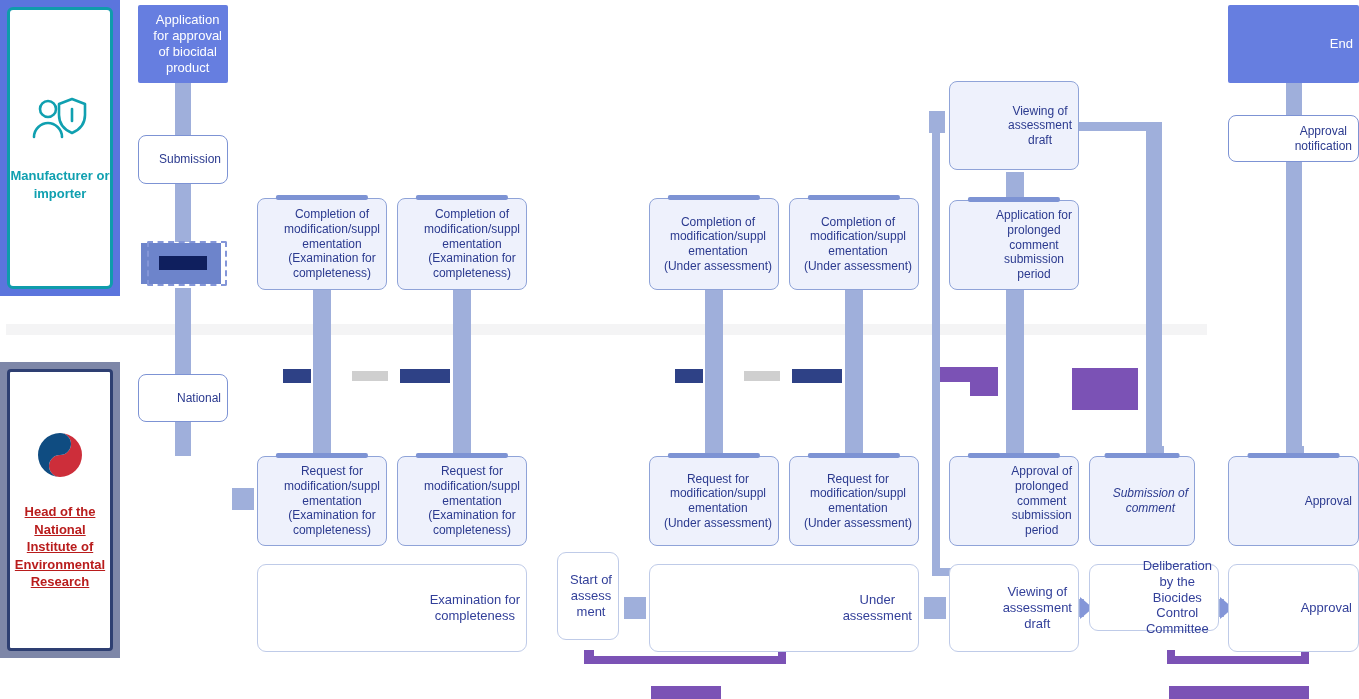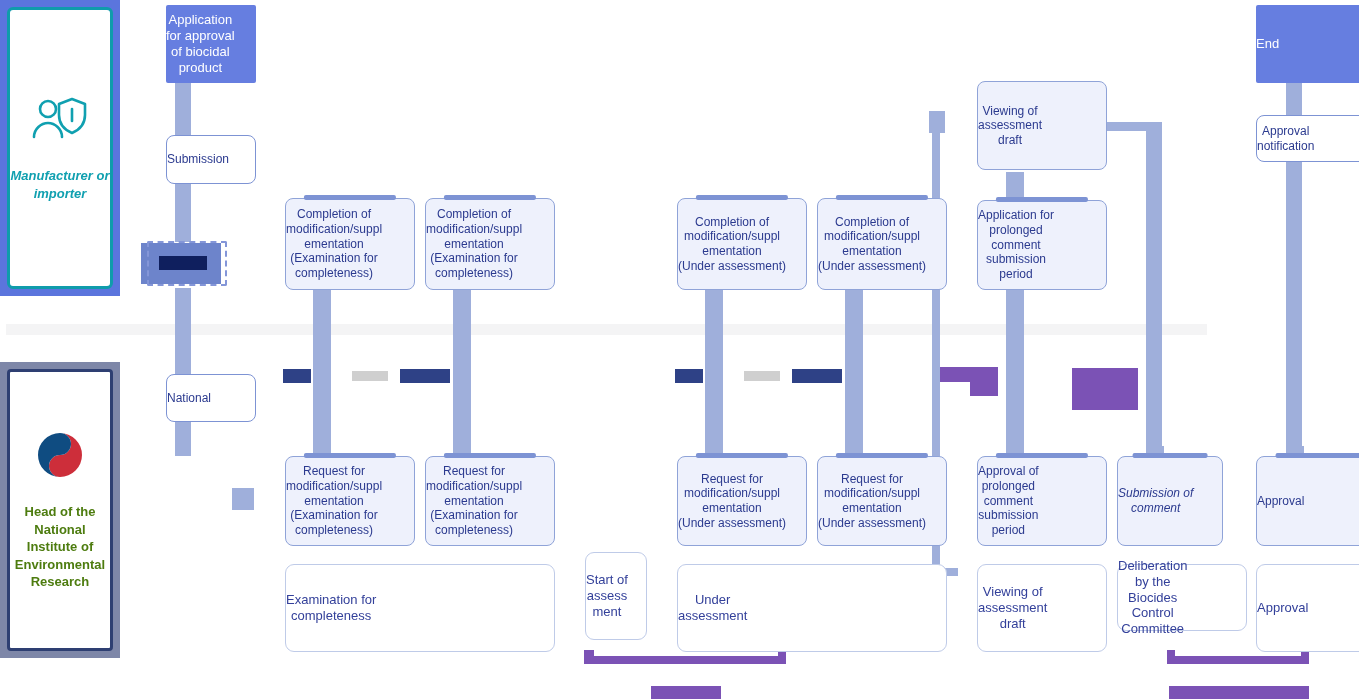--- a/index.html
+++ b/index.html
@@ -33,39 +33,38 @@
   }
   .actor-label {
     font-size:13px; font-weight:bold; line-height:1.35; text-align:center;
   }
 
   .actor-manufacturer {
     left:0px; top:0px; width:120px; height:296px;
     background:#5b75dd; padding:7px;
   }
   .actor-manufacturer .inner { border:3px solid #0f9cab; border-radius:6px; }
-  .actor-manufacturer .actor-label { color:#10a0b0;font-style:italic; }
+  .actor-manufacturer .actor-label { color:#10a0b0; }
 
   .actor-head {
     left:0px; top:362px; width:120px; height:296px;
     background:#7e87a8; padding:7px;
   }
   .actor-head .inner { border:3px solid #2e3f72; border-radius:4px; }
-  .actor-head .actor-label { color:#4d7c0f; }
+  .actor-head .actor-label { color:#b91c1c;text-decoration:underline; }
 
   
   .node {
     position:absolute;
-    display:flex; align-items:center; justify-content:flex-start;
+    display:flex; align-items:center; justify-content:flex-end;
     text-align:center;
     line-height:1.22;
     color:#2b3a8f;
     font-size:12px;
-    padding:4px 0;
-    margin-left:28px;
+    padding:4px 6px;
   }
   .node .txt { white-space:pre-line; }
 
   
   .node.white {
     background:#ffffff;
     border:1.6px solid #7d93d4;
     border-radius:8px;
   }
   

